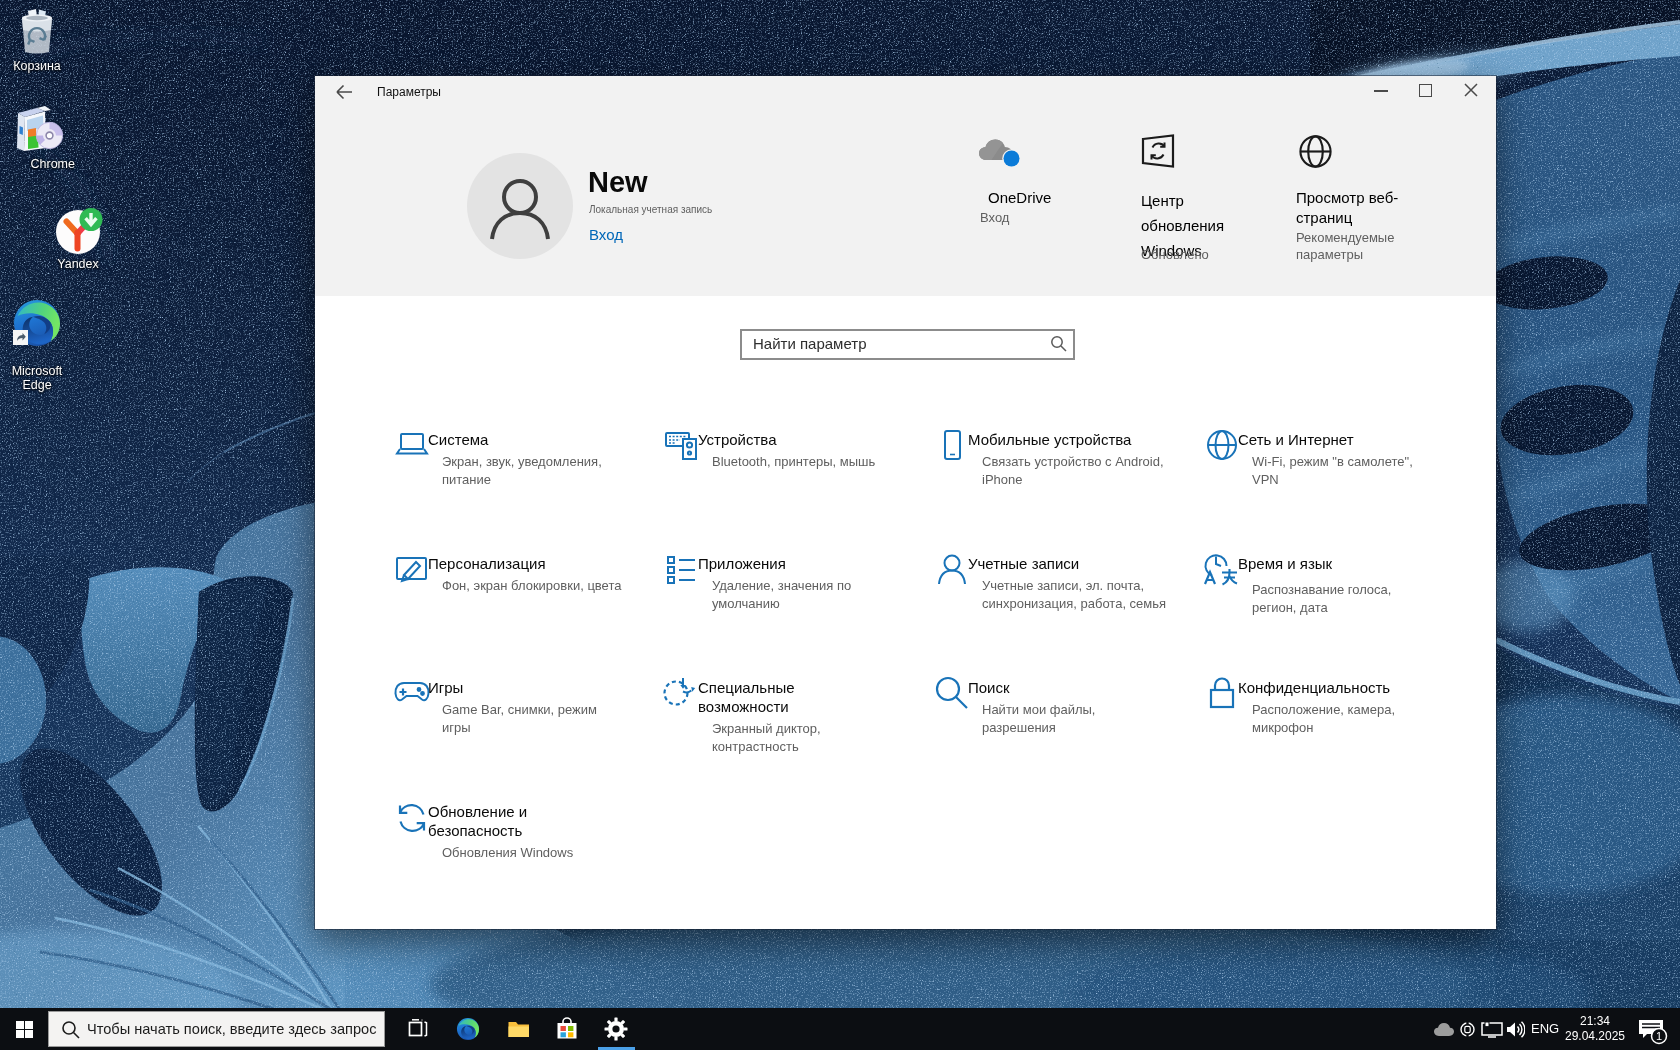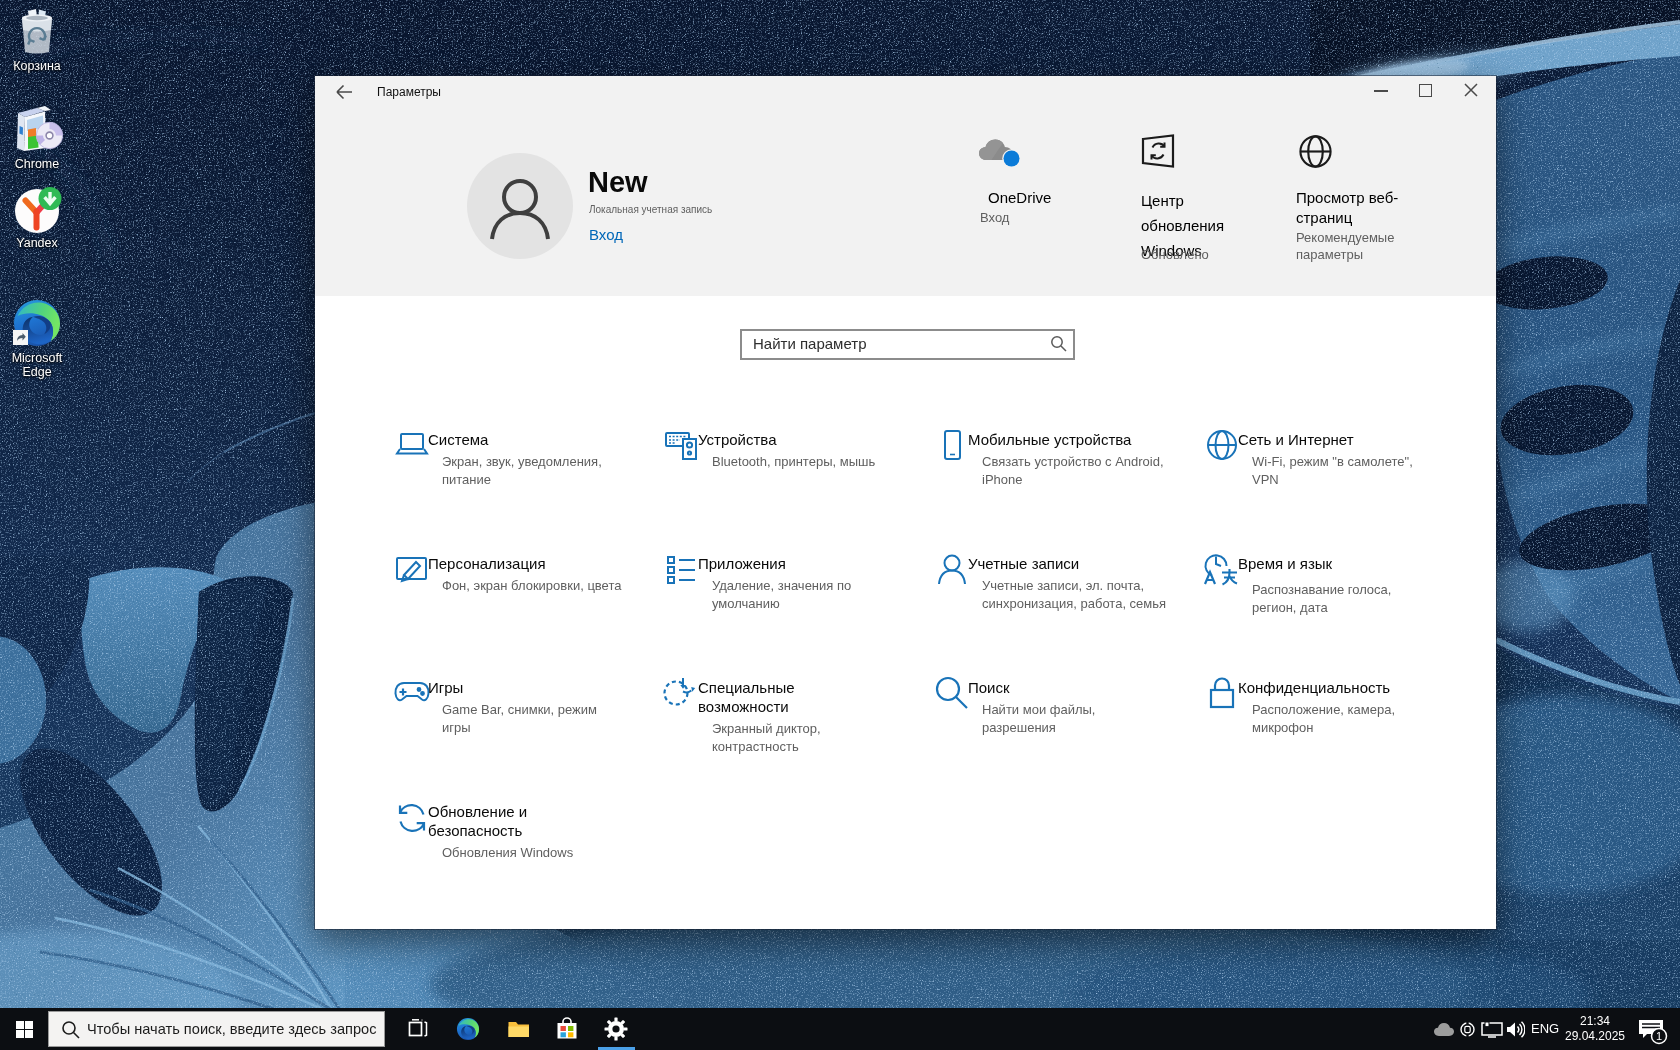--- a/index.html
+++ b/index.html
@@ -159,41 +159,41 @@
   <ellipse cx="23" cy="10" rx="11" ry="2.2" fill="#aab4bf"></ellipse>
   <g transform="translate(23 27)" fill="none" stroke="#5a7c92" stroke-width="2.4">
     <path d="M -7,5 A 8,8 0 1 1 7,5"></path>
     <path d="M 7,5 l -4.5,-1.8 M 7,5 l 1.8,-4.5"></path>
     <path d="M -7,5 l 4.5,1.8 M -7,5 l -1.8,4.5"></path>
   </g>
 </svg>
 <div style="margin-top:3px;">Корзина</div>
 </div>
 
-<div class="dico" style="left:-1px;top:104px;">
+<div class="dico" style="left:-1px;top:104px;text-align:right;">
 <svg width="52" height="50" viewBox="0 0 52 50">
   <path d="M 7,9 L 26,4 L 34,7 L 14,13 Z" fill="#c8d2ee"></path>
   <path d="M 26,4 L 34,2 L 40,6 L 34,7 Z" fill="#f2f5fa"></path>
   <path d="M 7,9 L 14,13 L 13,47 L 6,44 Z" fill="#dfe6f2"></path>
   <path d="M 8.6,22 L 12,23.5 L 11.8,31 L 8.4,29.6 Z" fill="#2f7fd0"></path>
   <path d="M 14,13 L 34,7.5 L 35,44 L 13,47 Z" fill="#f4f7fb"></path>
   <path d="M 16,16 L 32,11.5 L 32.5,24 L 16,27 Z" fill="#b9d4ee"></path>
   <path d="M 17,25.5 L 25,24 L 25.4,35 L 17,36.3 Z" fill="#ef7d28"></path>
   <path d="M 17,33 L 27,31.5 L 27.5,43.5 L 17,45 Z" fill="#3cc434"></path>
   <circle cx="38.5" cy="31.5" r="13.2" fill="#eceaf6"></circle>
   <path d="M 38.5,18.3 A 13.2,13.2 0 0 1 51.7,31.5 L 45,31.5 A 6.5,6.5 0 0 0 38.5,25 Z" fill="#c8bfec"></path>
   <path d="M 29.2,40.8 A 13.2,13.2 0 0 1 25.3,31.5 L 32,31.5 A 6.5,6.5 0 0 0 34,36.1 Z" fill="#bdb3e6"></path>
   <circle cx="38.5" cy="31.5" r="13.2" fill="none" stroke="#b6aedd" stroke-width="0.8"></circle>
   <circle cx="38.5" cy="31.5" r="3.4" fill="#fdfdfe"></circle>
   <circle cx="38.5" cy="31.5" r="3.4" fill="none" stroke="#8d87ab" stroke-width="1.6"></circle>
 </svg>
 <div style="margin-top:3px;">Chrome</div>
 </div>
 
-<div class="dico" style="left:-1px;top:185px;">
+<div class="dico" style="left:-1px;top:206px;padding-left:41px;">
 <svg width="50" height="48" viewBox="0 0 50 48">
   <circle cx="25" cy="26" r="22" fill="#fdfcfc"></circle>
   <g stroke-width="6" stroke-linecap="round" fill="none">
     <path d="M 24.5,27.5 L 13.5,15.5" stroke="#ef6a1e"></path>
     <path d="M 24.5,27.5 L 33.5,17.5" stroke="#f03b49"></path>
     <path d="M 24.5,26.5 L 24.5,42.5" stroke="#ee4423"></path>
   </g>
   <circle cx="38" cy="13.5" r="11.5" fill="#2fba54"></circle>
   <path d="M 38,7 L 38,16 M 32.6,12.2 L 38,18.6 L 43.4,12.2" stroke="#eafcef" stroke-width="3.4" fill="none"></path>
 </svg>
@@ -218,21 +218,21 @@
           <stop offset="1" stop-color="#1d64c6"></stop>
   </linearGradient>
   </defs>
   <circle cx="25" cy="25" r="23" fill="url(#edg1)"></circle>
   <path d="M 5.5,18 C 10,8.5 20,3 30,4.8 C 40.5,6.7 48,15.5 48,25.5 C 48,33 44.5,39.5 38.5,43 C 42.5,36 42,27.5 36.5,22 C 28.5,14 14,13.5 5.5,18 Z" fill="url(#edg2)"></path>
   <path d="M 38.5,43 C 33,46.5 25.5,47.5 19.5,44.5 C 13,41.3 9.5,34.5 11,28 C 12.2,23 16,19.5 21,18.8 C 17.5,21.8 16.2,26.8 18.3,31 C 20.8,36 27,38.3 32.3,36 C 36.8,34 39.5,29.5 38.7,24.5 C 41.8,30 41.8,37 38.5,43 Z" fill="url(#edg3)"></path>
   <path d="M 21,18.8 C 25,17.5 30,17.8 33.5,20 C 36.8,22 38.7,24.5 38.7,24.5 C 39.5,29.5 36.8,34 32.3,36 C 35,32.5 35,27.5 32,24.3 C 29.5,21.5 25,20.5 21,18.8 Z" fill="#123a80" opacity="0.9"></path>
   <rect x="1" y="32" width="15" height="15" fill="#f6f6f6"></rect>
   <path d="M 5,43 Q 5,37.5 10.5,37 L 10.5,35 L 13.8,38.8 L 10.5,42.5 L 10.5,40 Q 6.5,40 5,43 Z" fill="#4b5b6b"></path>
 </svg>
-<div style="margin-top:3px;">Microsoft<br>Edge</div>
+<div style="margin-top:16px;">Microsoft<br>Edge</div>
 </div>
 
 <div id="win">
   <div id="hdr"></div>
   <svg class="abs" style="left:20px;top:8px;" width="18" height="16" viewBox="0 0 18 16">
     <path d="M 2,8 L 17,8 M 2,8 L 8.5,1.5 M 2,8 L 8.5,14.5" stroke="#4a4a4a" stroke-width="1.6" fill="none"></path>
   </svg>
   <div class="abs" style="left:62px;top:9px;font-size:12px;color:#111;">Параметры</div>
 
   <div class="abs" style="left:1059px;top:14px;width:14px;height:1.5px;background:#4a4a4a;"></div>

